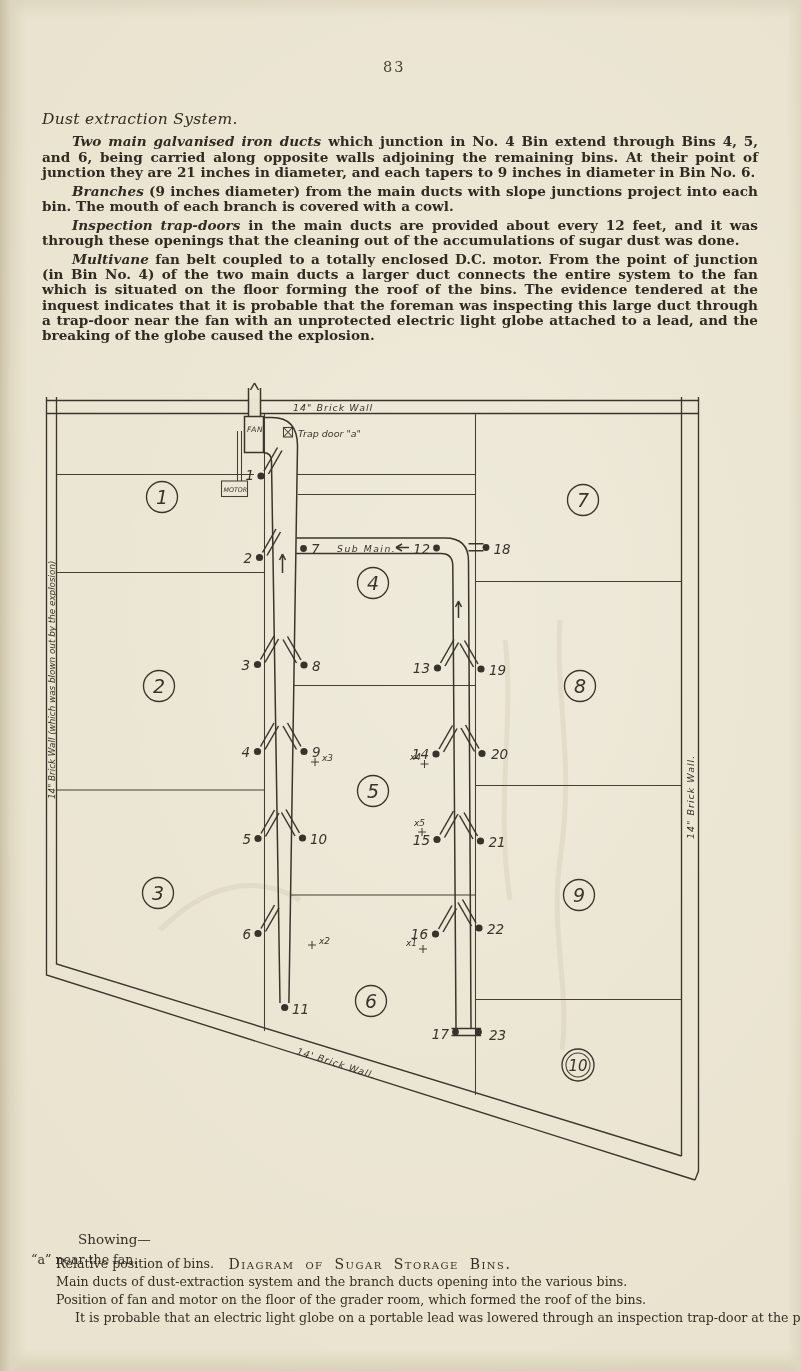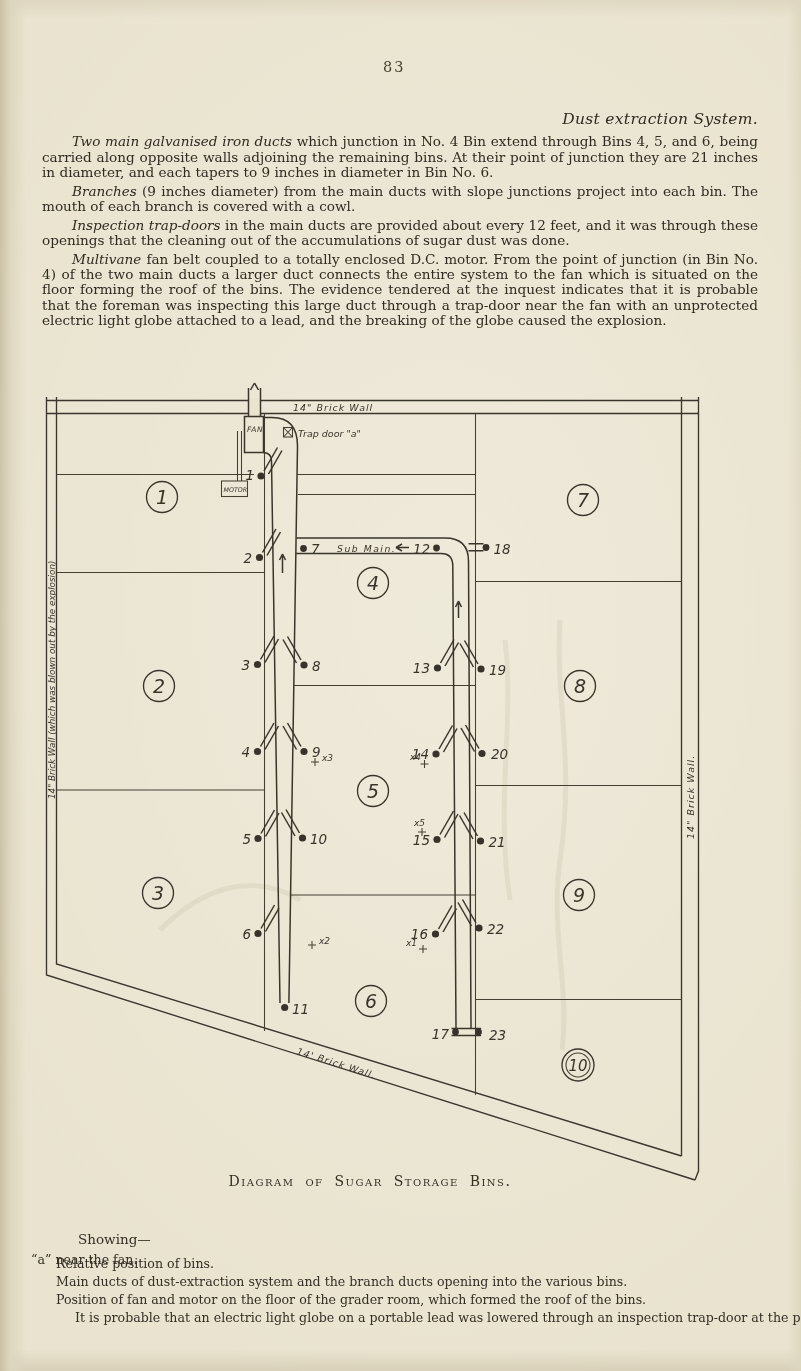--- a/index.html
+++ b/index.html
@@ -11,37 +11,37 @@
        radial-gradient(ellipse 120% 100% at 55% 45%, rgba(255,255,250,.25), rgba(0,0,0,0) 60%),
        linear-gradient(90deg, #c9c0a5 0, #ddd5bd 10px, rgba(221,213,189,0) 26px),
        linear-gradient(270deg, #ded7c0 0, rgba(222,215,192,0) 14px),
        linear-gradient(180deg, #ded6bf 0, rgba(222,214,191,0) 18px),
        linear-gradient(0deg, #d8d0b8 0, rgba(216,208,184,0) 22px),
        #e9e3cf;}
   .pgnum{position:absolute;left:383px;top:59px;font-size:14.5px;color:#47432f;
          letter-spacing:2px;}
   #article{position:absolute;left:42px;top:112px;width:716px;color:#2f2b20;
            font-size:13.6px;line-height:15.3px;text-align:justify;}
-  #article h1{font-size:15.5px;font-weight:normal;font-style:italic;text-align:right;
+  #article h1{font-size:15.5px;font-weight:normal;font-style:italic;text-align:left;
               margin:0 0 7px 0;letter-spacing:.3px;}
-  #article p{margin:0 0 3.5px 0;text-indent:30px;}
+  #article p{margin:0 0 3.5px 0;text-indent:30px;font-weight:bold;}
   #article p i{font-style:italic;}
   svg{position:absolute;left:0;top:0;}
   .w{stroke:#3a352b;stroke-width:1.35;fill:none;}
   .w2{stroke:#453f32;stroke-width:1.05;fill:none;}
   .duct{stroke:#3a352b;stroke-width:1.5;fill:none;}
   .dot{fill:#38332a;stroke:none;}
   .hand{font-family:"DejaVu Sans","Liberation Sans",sans-serif;font-style:italic;
         fill:#39342a;}
   .binnum{font-size:19px;}
   .ptnum{font-size:13.5px;}
   .mk{font-size:9px;}
   .wall-label{font-size:9.5px;letter-spacing:1px;}
   .ghost{stroke:#968c69;opacity:.12;fill:none;stroke-width:5;}
-  .cap-title{position:absolute;left:130px;top:1173px;width:480px;text-align:center;
+  .cap-title{position:absolute;left:130px;top:1256px;width:480px;text-align:center;
              font-variant:small-caps;font-size:14px;letter-spacing:1.5px;word-spacing:5px;
              color:#332f24;}
   .cap-showing{position:absolute;left:78px;top:1231px;font-size:13.5px;color:#332f24;}
   .cap-line{position:absolute;left:56px;font-size:12.6px;color:#332f24;white-space:nowrap;}
 </style>
 </head>
 <body>
 
 <div id="paper"></div>
 

